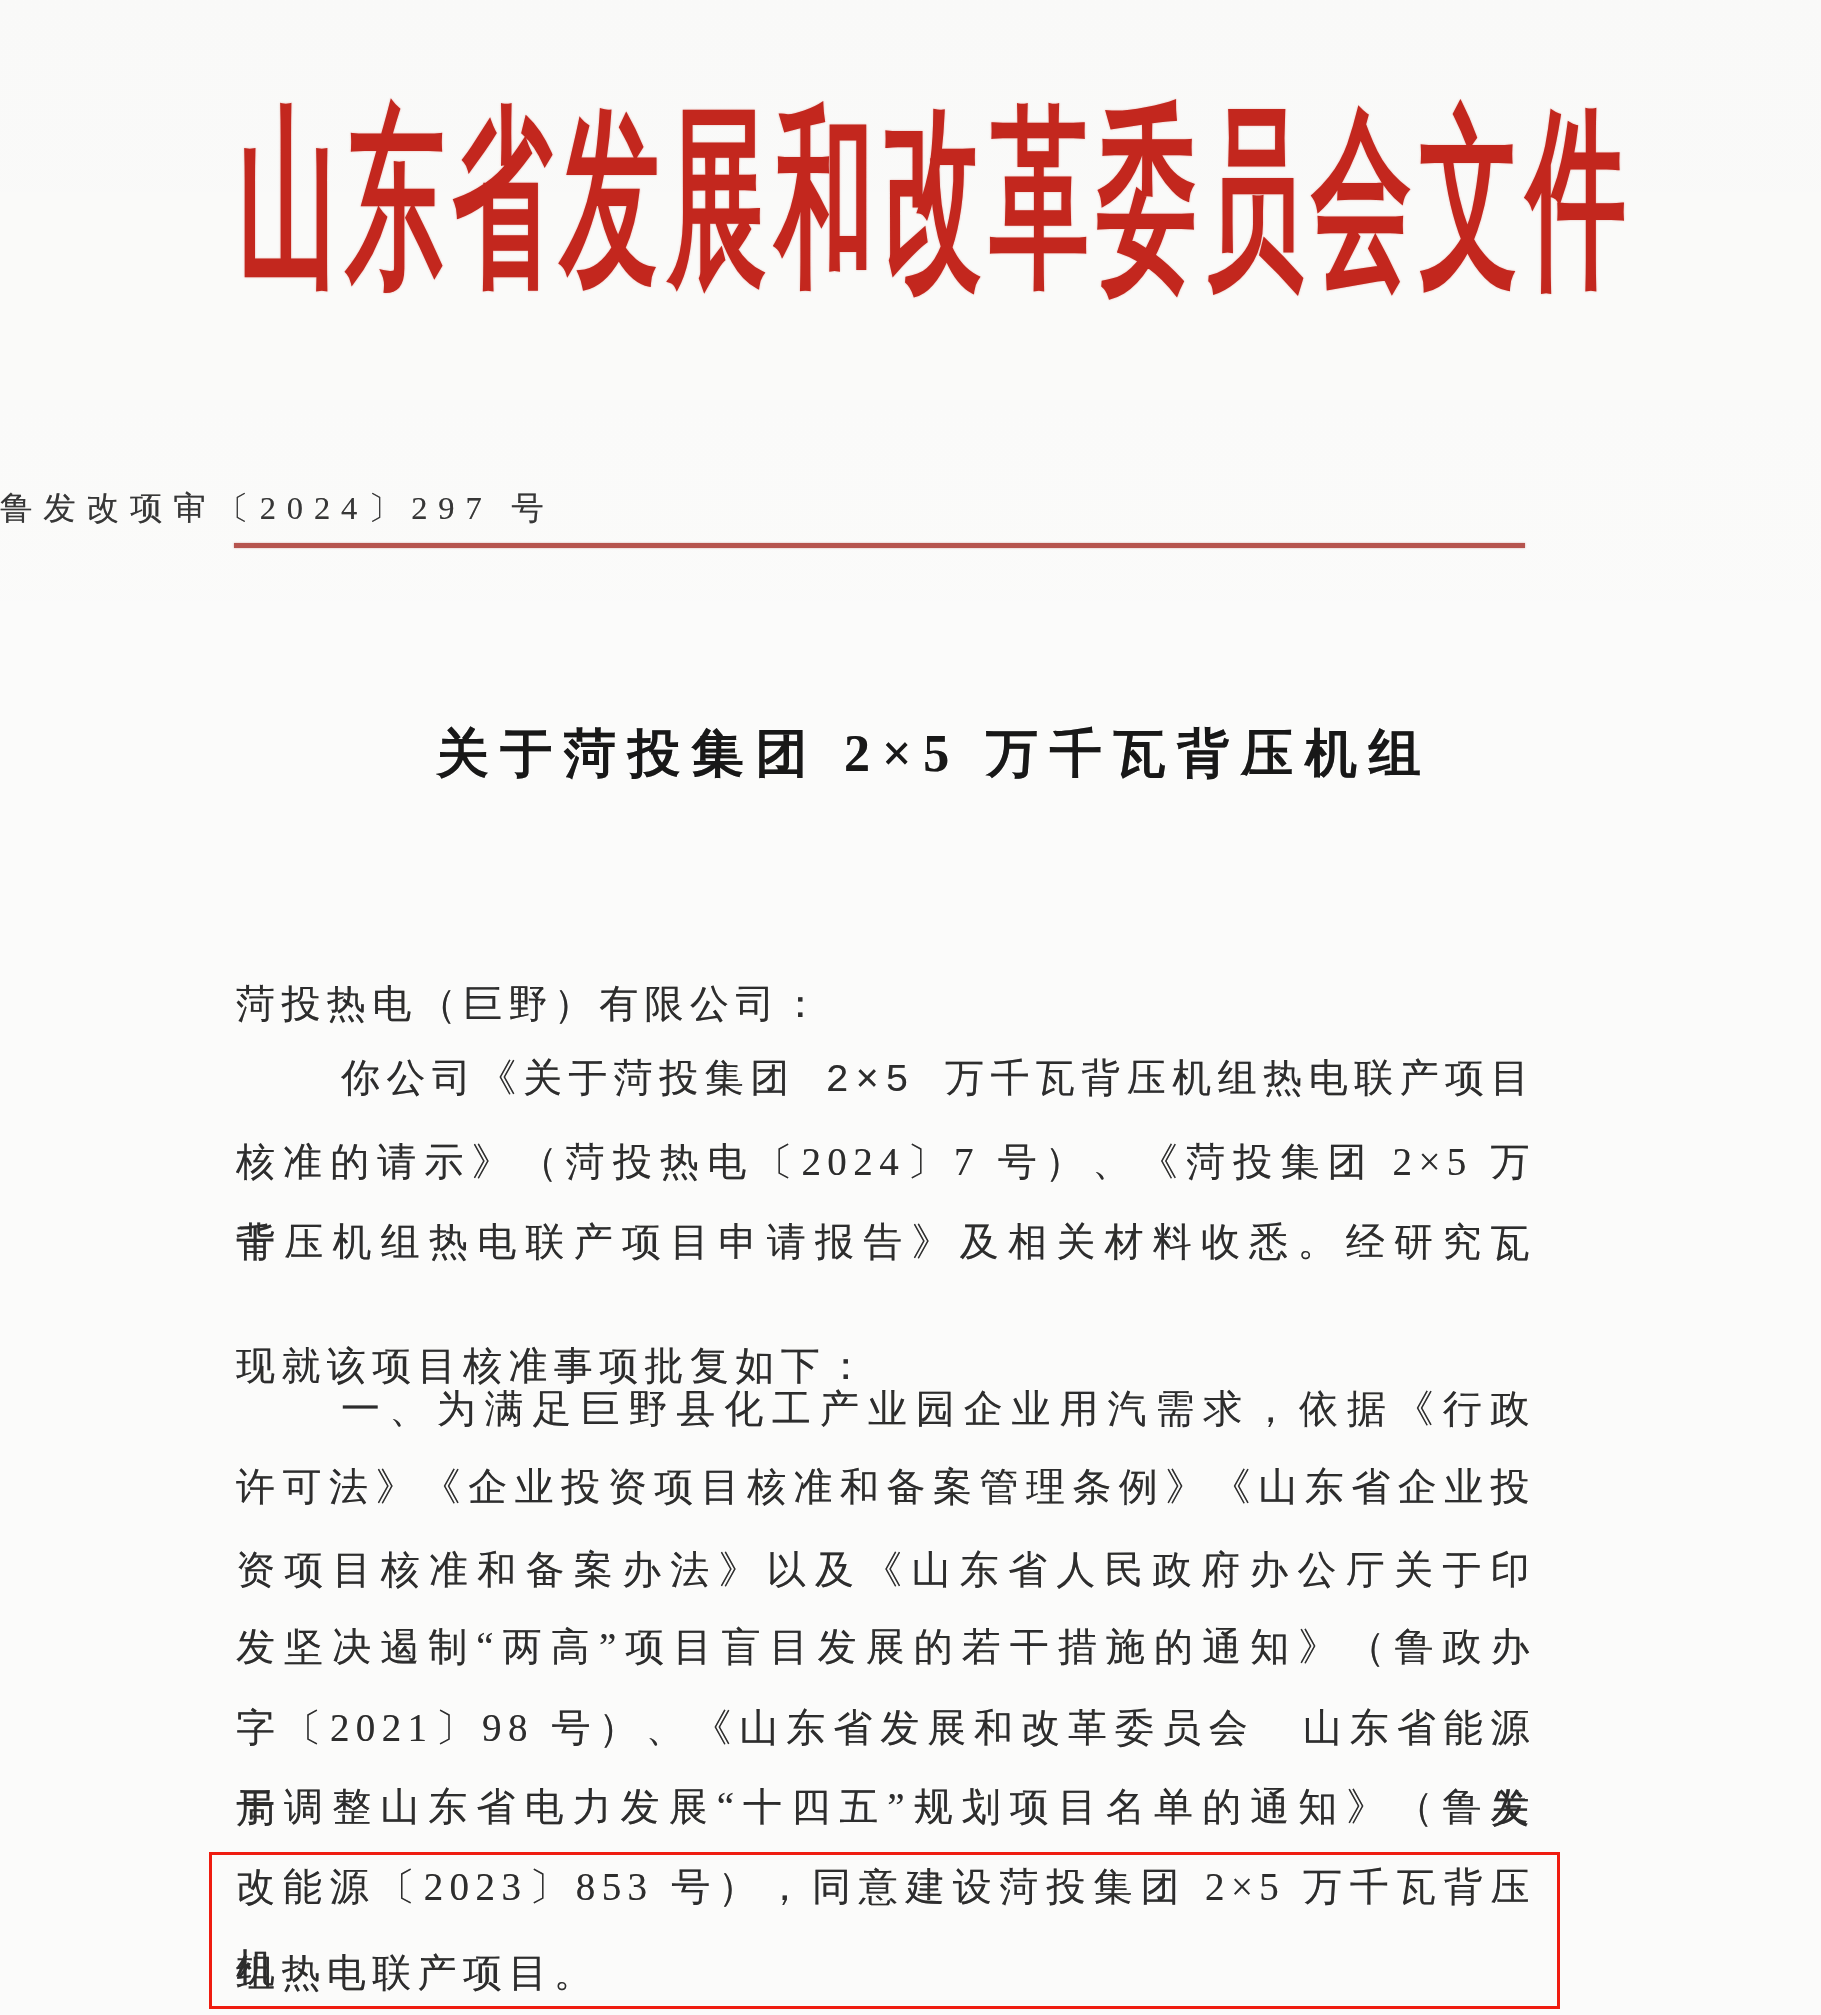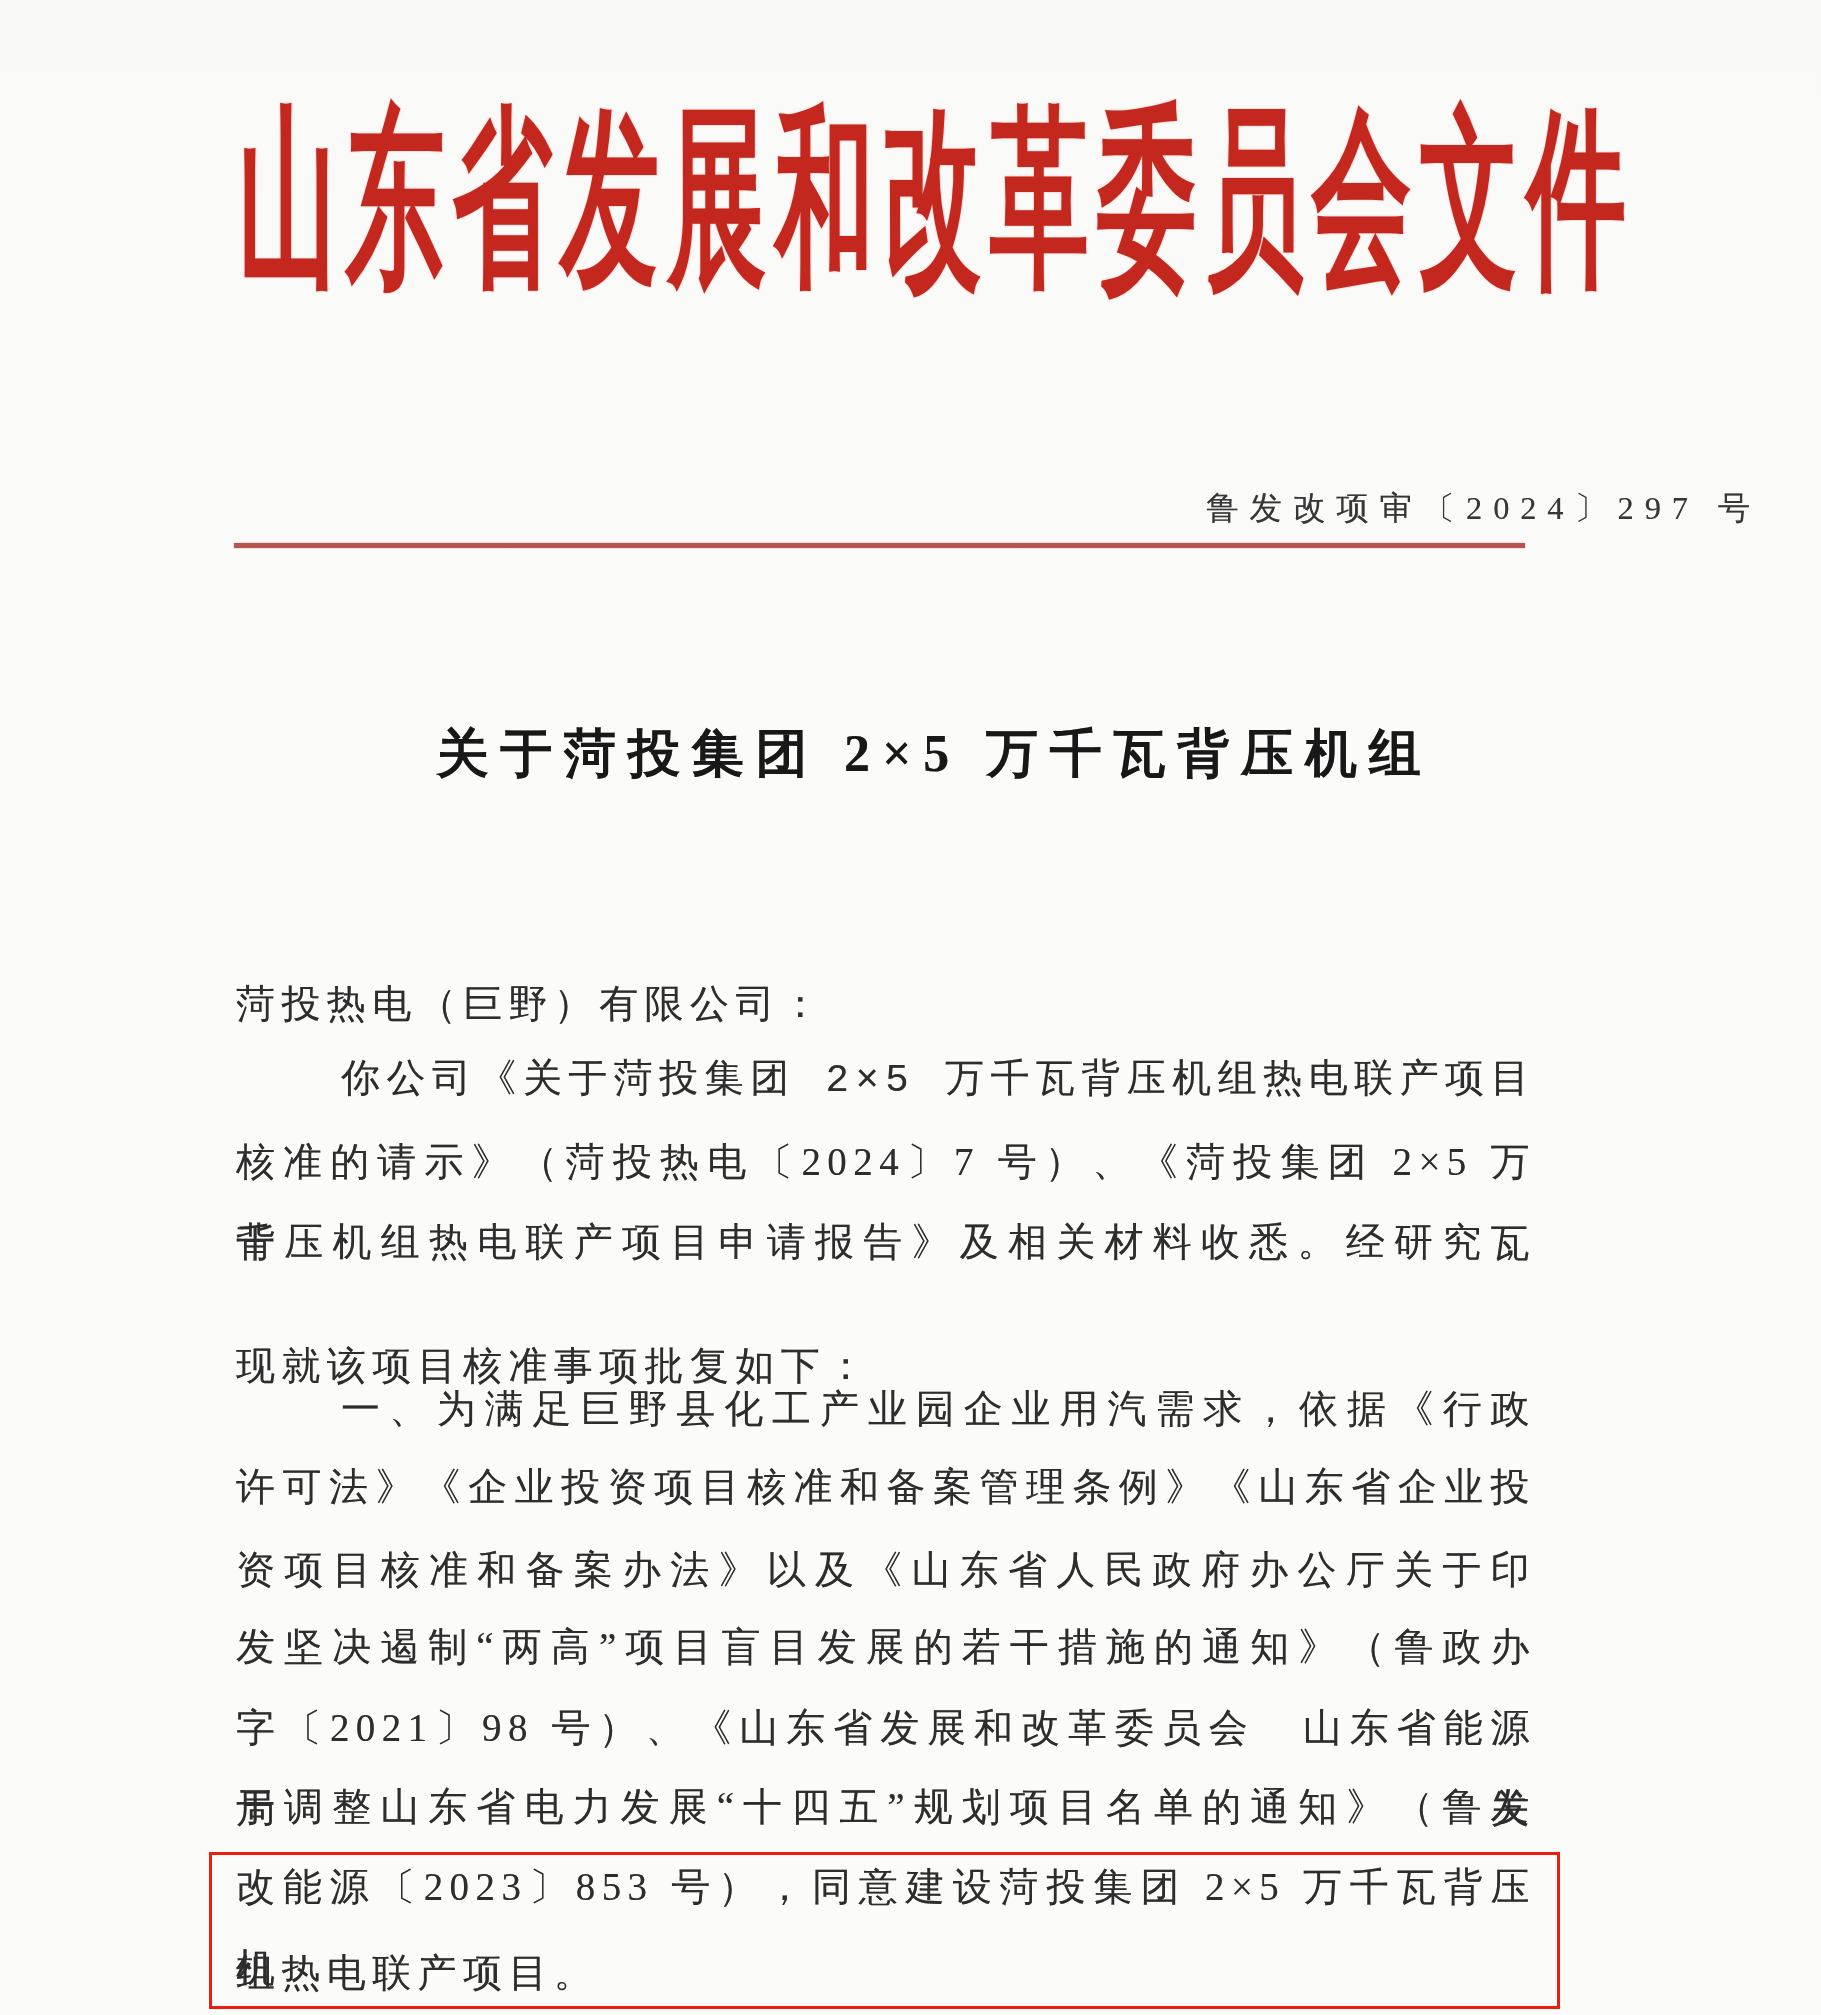--- a/index.html
+++ b/index.html
@@ -35,21 +35,21 @@
     transform-origin: top left;
     white-space: nowrap;
     text-shadow: 0 0 1.5px rgba(195, 39, 30, 0.35);
   }
   
   .doc-number {
     position: absolute;
     left: 0;
     top: 474px;
     width: 1761px;
-    text-align: right;
+    text-align: left;
     font-size: 32.5px;
     line-height: 69px;
     letter-spacing: 10.8px;
     color: #373737;
     text-shadow: 0 0 0.5px rgba(40,40,40,0.45);
   }
   
   .red-divider {
     position: absolute;
     left: 234px;

